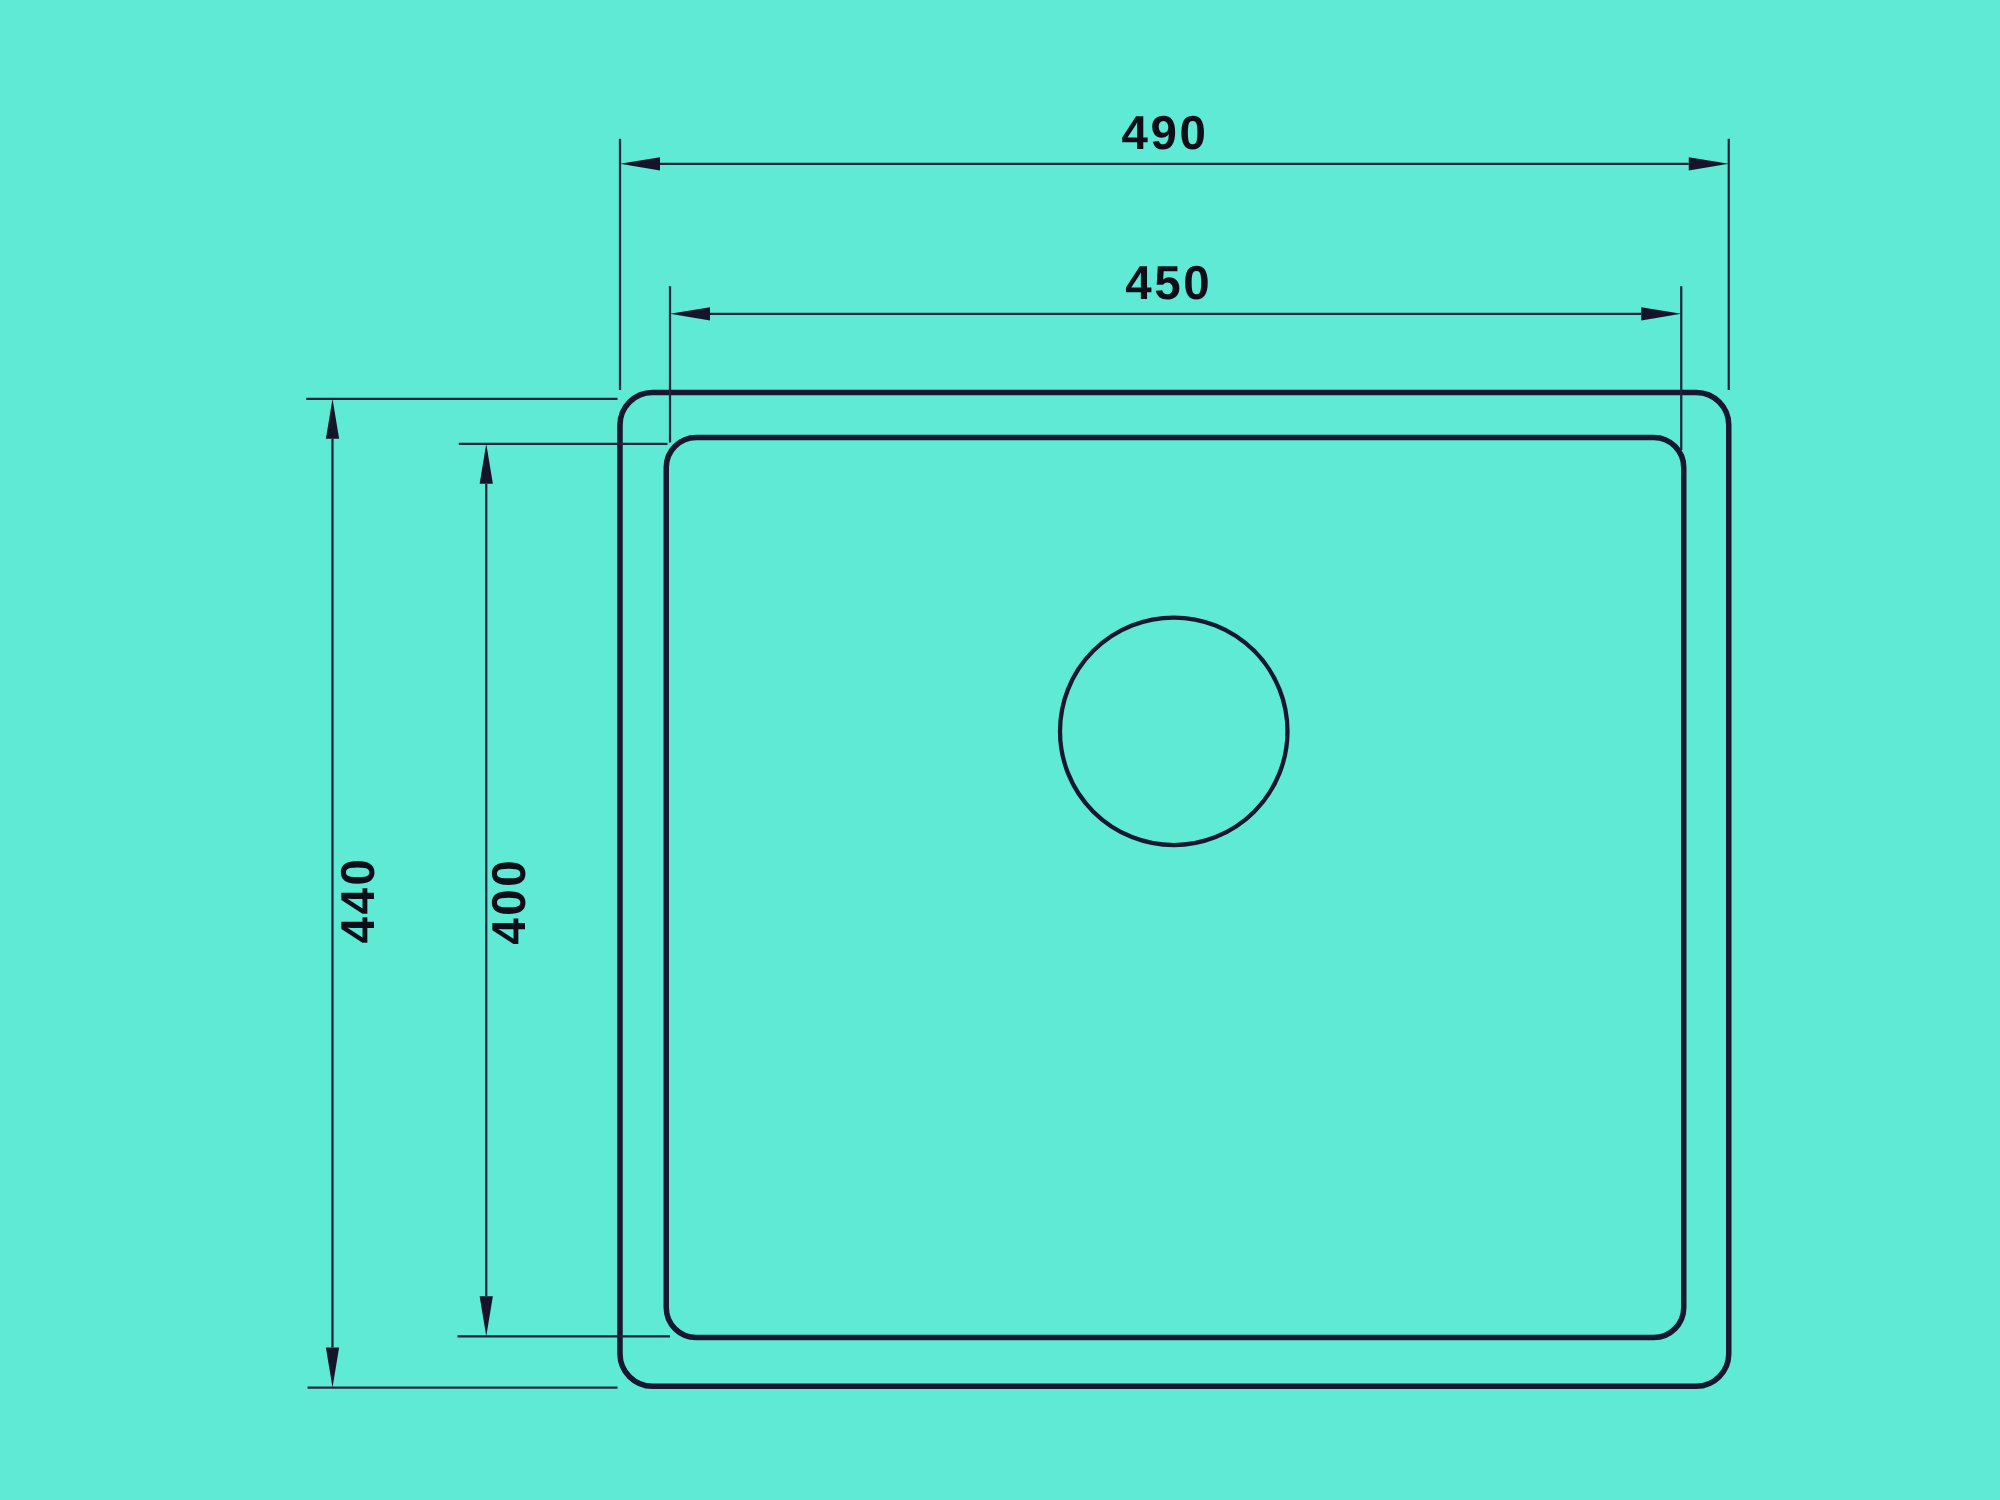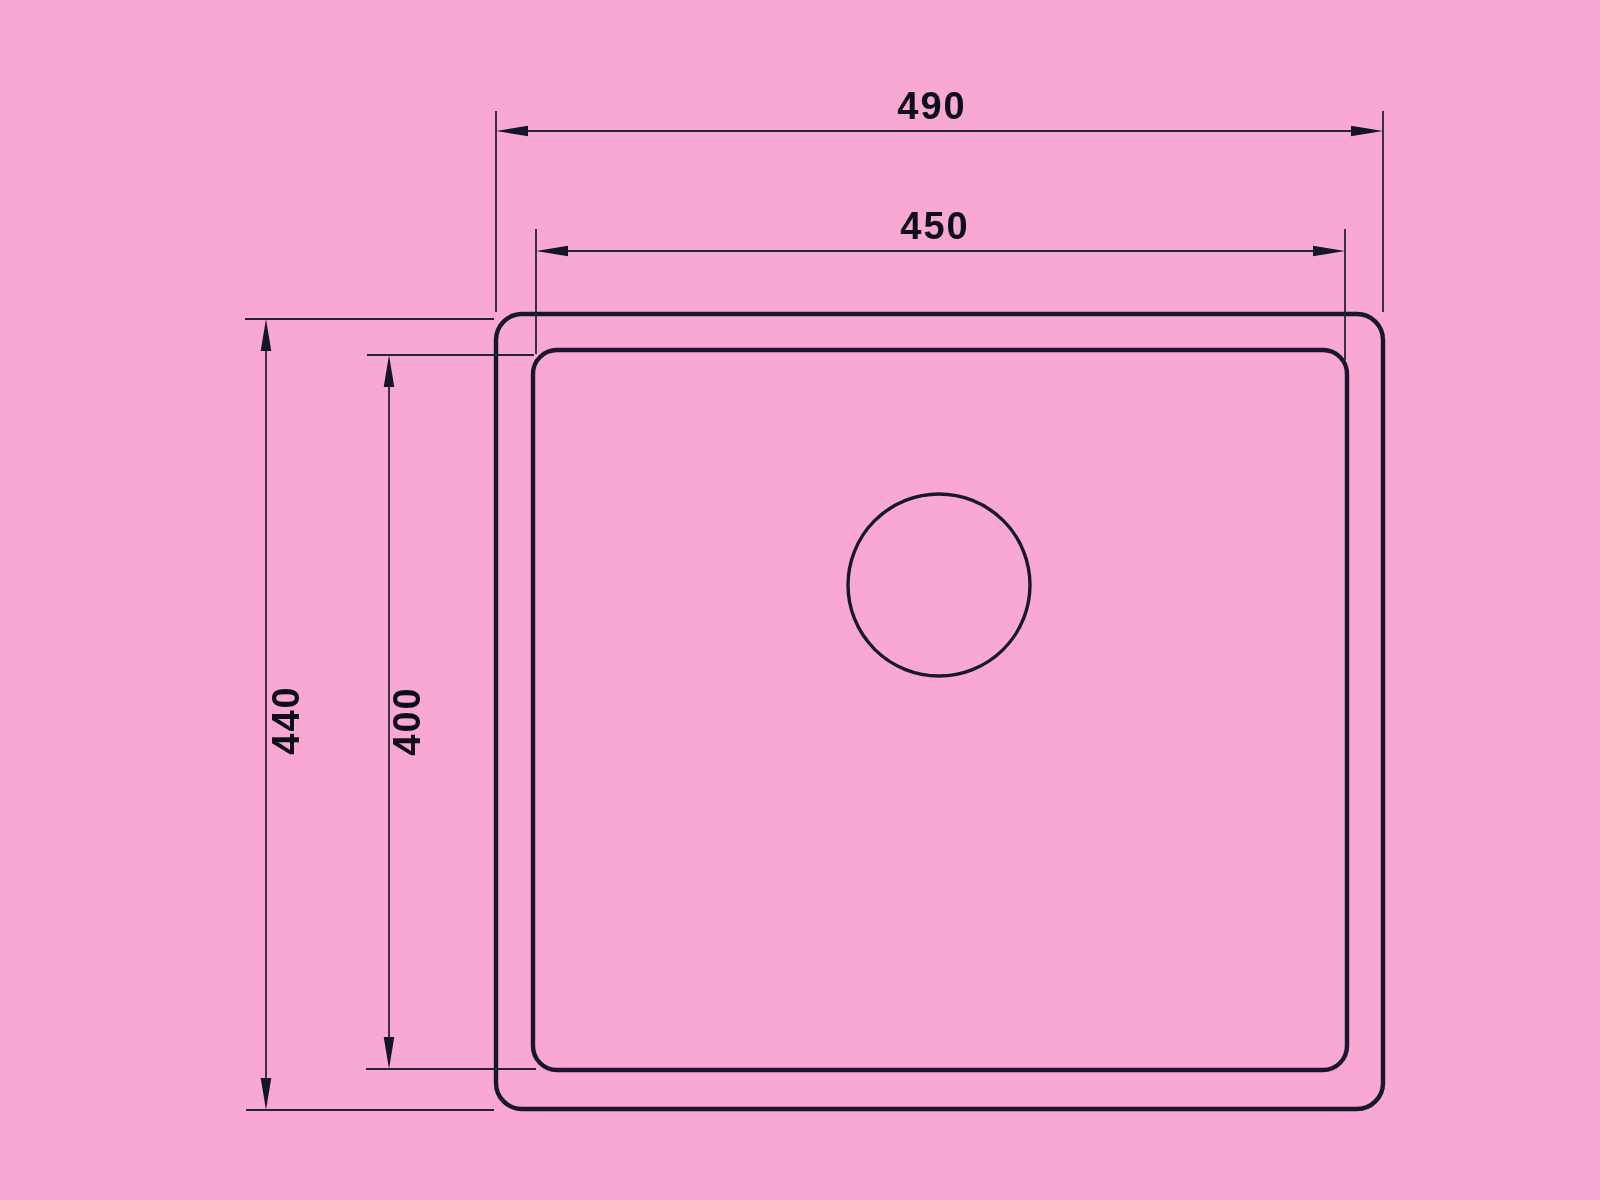--- a/index.html
+++ b/index.html
@@ -4,21 +4,21 @@
 <style>
   html, body {
     margin: 0;
     padding: 0;
     background: #ffffff;
   }
   .canvas {
     position: relative;
     width: 1600px;
     height: 1200px;
-    background: #f9a8d4;
+    background: #5eead4;
     overflow: hidden;
   }
   svg { display: block; }
   .thin {
     stroke: #23233c;
     stroke-width: 1.8;
     fill: none;
   }
   .thick {
     stroke: #171730;

